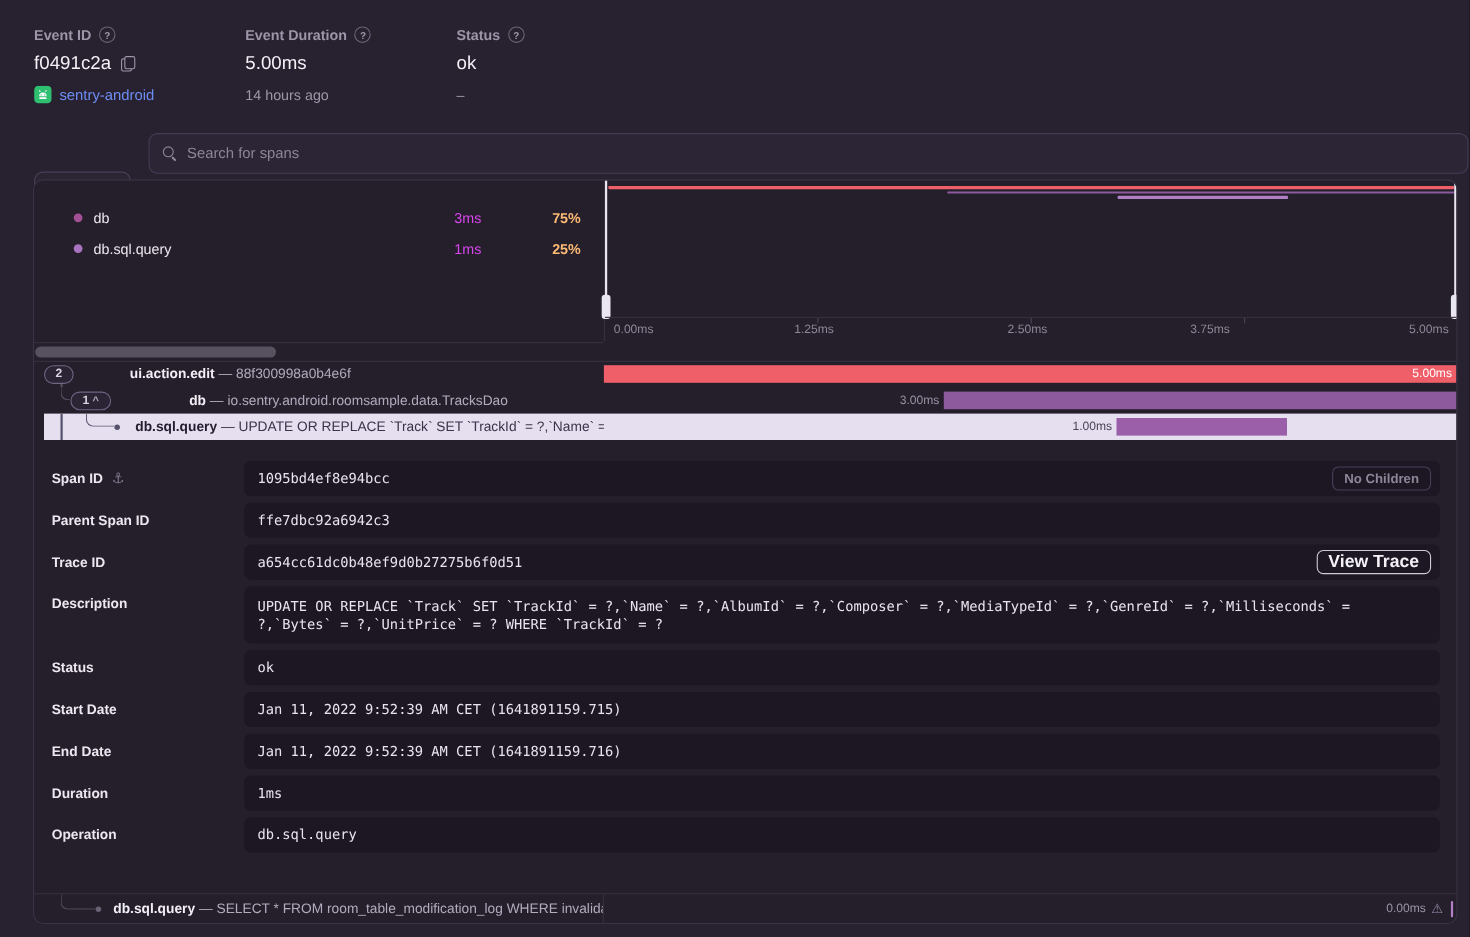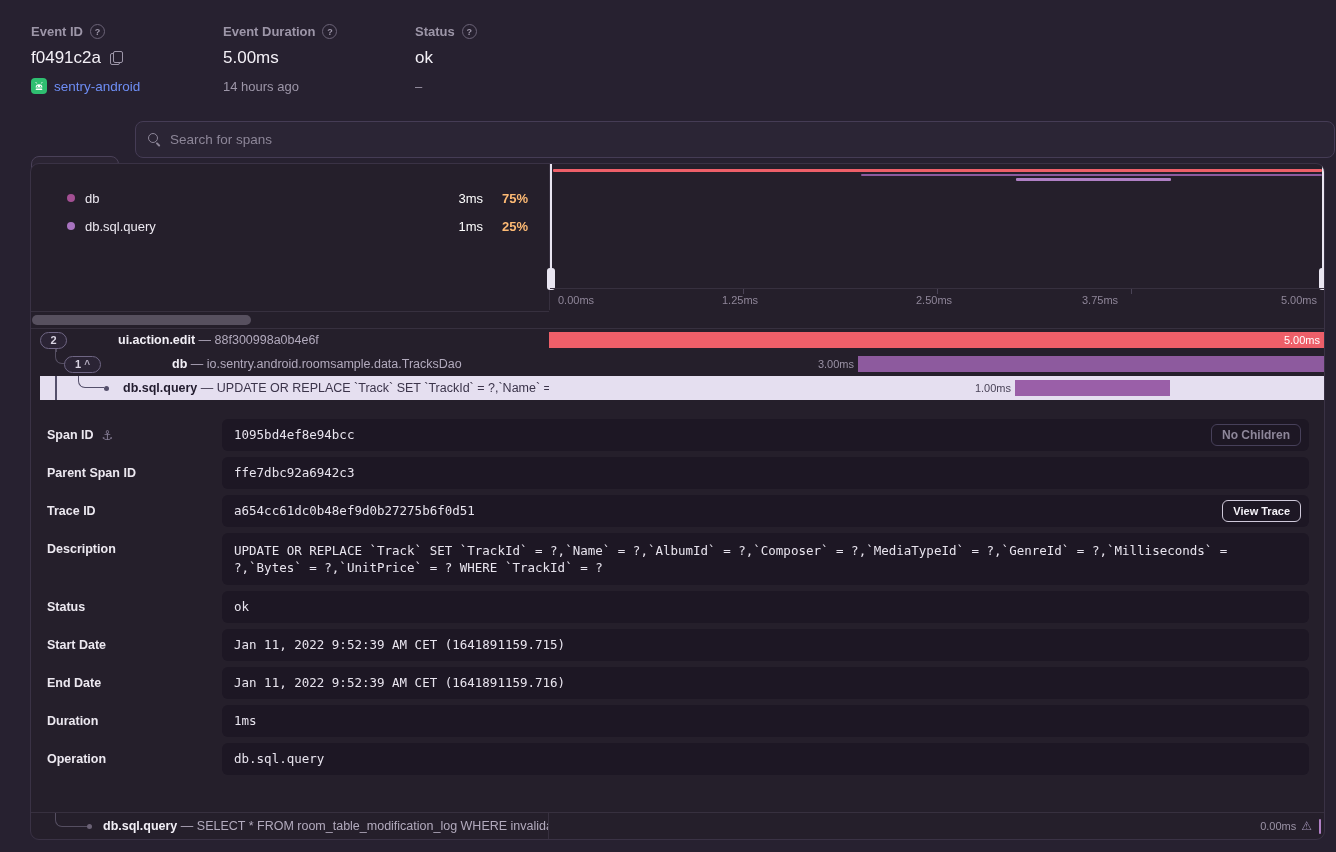--- a/index.html
+++ b/index.html
@@ -45,21 +45,21 @@
   .search-input::placeholder{ color:#8d8698; }
   
   .panel{ position:absolute; left:30px; top:163px; width:1295px; height:677px;
     border:1px solid #3a3245; border-radius:9px; background:#251f2b; overflow:hidden; }
   .pc{ position:absolute; left:0; top:0; width:1293px; height:675px; }
   .hline{ position:absolute; left:0; right:0; height:1px; background:#37303f; }
   
   .legend-row{ position:absolute; left:0; width:518px; height:28px; display:flex; align-items:center; cursor:pointer; }
   .ldot{ position:absolute; left:36px; width:8px; height:8px; border-radius:50%; }
   .lname{ position:absolute; left:54px; font-size:13px; color:#ece8f0; }
-  .ldur{ position:absolute; right:66px; width:70px; text-align:right; font-size:13px; color:#ffffff; }
+  .ldur{ position:absolute; right:66px; width:70px; font-size:13px; color:#d946ef; }
   .lpct{ position:absolute; right:21px; width:44px; text-align:right; font-size:13px; font-weight:bold; color:#fdba74; }
   .scroll-track{ position:absolute; left:0; top:147px; width:518px; height:17px; border-top:1px solid #37303f; }
   .scroll-pill{ position:absolute; left:1px; top:3px; width:219px; height:10px; border-radius:5px; background:#57505f; cursor:grab; }
   
   .minimap{ position:absolute; left:518px; top:0; width:775px; height:146px; border-left:1px solid #37303f; }
   .mini-line{ position:absolute; height:2.5px; border-radius:1px; }
   .mm-handle{ position:absolute; top:0; width:2px; height:124px; background:#e9e5f1; cursor:ew-resize; }
   .mm-grip{ position:absolute; left:-3px; top:104px; width:8px; height:22px; border-radius:3px; background:#e9e5f1; }
   .axis{ position:absolute; left:0; top:124px; width:775px; height:22px; border-top:1px solid #37303f; }
   .tick{ position:absolute; top:0; width:1px; height:5px; background:#4a4356; }
@@ -91,21 +91,21 @@
   .anchor{ font-size:13px; color:#837a92; cursor:pointer; font-family:"DejaVu Sans",sans-serif; }
   .dbox{ position:absolute; left:191px; width:1087px; height:32px; background:#1d1724; border-radius:6px;
     font-family:"DejaVu Sans Mono",monospace; font-size:12.5px; color:#e8e4ee;
     line-height:32px; padding:0 12px; white-space:nowrap; overflow:hidden; }
   .dbox.tall{ height:52px; line-height:17px; padding-top:9px; white-space:normal; overflow:visible; }
   .dbadge{ position:absolute; right:8px; top:5px; height:22px; padding:0 10px; border-radius:6px;
     border:1px solid #47405a; color:#8d8699; font-family:"Liberation Sans",sans-serif;
     font-size:12px; font-weight:bold; line-height:20px; }
   .dbtn{ position:absolute; right:8px; top:5px; height:22px; padding:0 10px; border-radius:6px;
     border:1px solid #cfc9da; color:#f4f1f7; background:transparent; font-family:"Liberation Sans",sans-serif;
-    font-size:11px; font-weight:bold; line-height:20px; cursor:pointer; }
+    font-size:16px; font-weight:bold; line-height:20px; cursor:pointer; }
   
   .frow{ position:absolute; left:0; top:648px; width:1293px; height:27px; border-top:1px solid #37303f; cursor:pointer; }
   .frow .cell{ position:absolute; left:0; top:0; bottom:0; width:518px; overflow:hidden; white-space:nowrap; border-right:1px solid #37303f; }
   .f-text{ position:absolute; left:72px; top:0; height:27px; line-height:27px; font-size:12.5px; }
   .f-dur{ position:absolute; right:12px; top:0; height:27px; line-height:27px; font-size:11px; color:#9b93a6; display:flex; align-items:center; gap:5px; }
   .warn{ font-size:12px; color:#9f92b4; font-family:"DejaVu Sans",sans-serif; }
   .f-marker{ position:absolute; right:3px; top:6px; height:15px; border-radius:1px; }
 </style>
 </head>
 <body>

